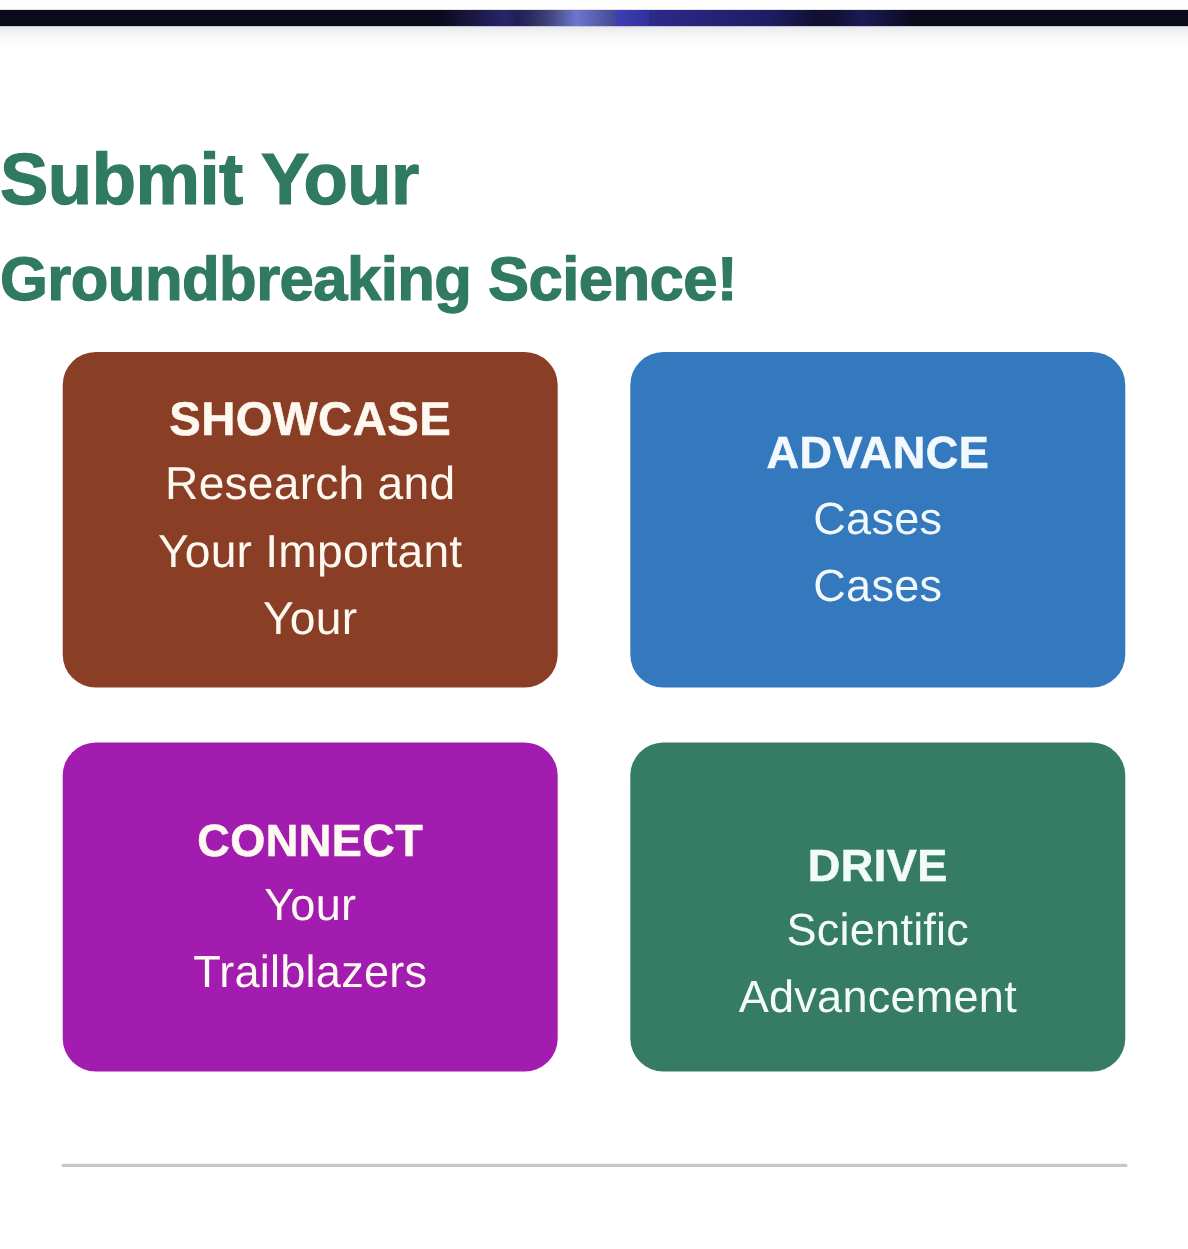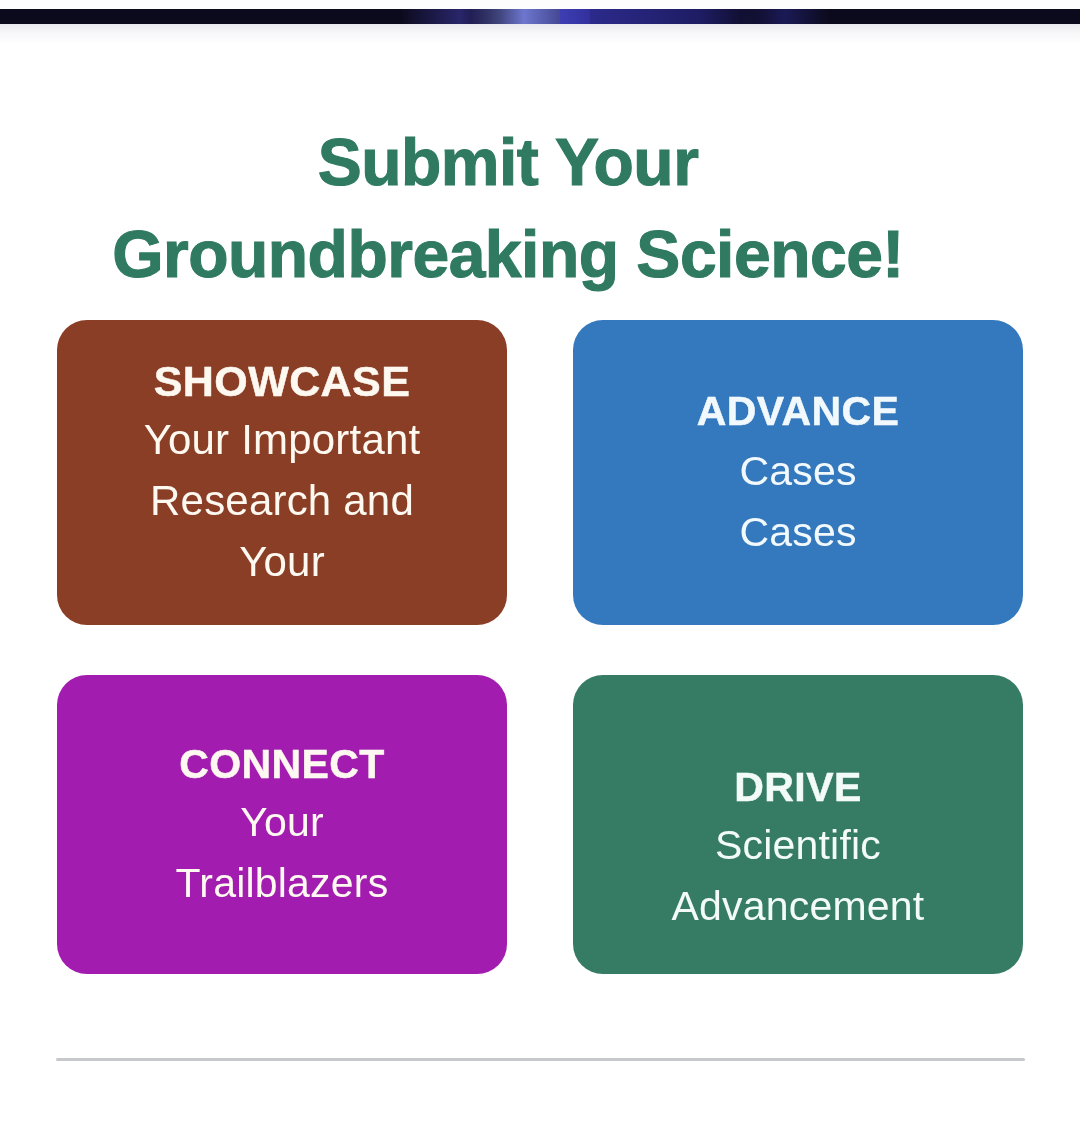--- a/index.html
+++ b/index.html
@@ -66,37 +66,37 @@
     top: 24px; left: 0;
     width: 1080px;
     height: 20px;
     background: linear-gradient(180deg, #e9eaef 0%, #f7f7f9 45%, #ffffff 100%);
   }
 
   
   #page-title {
     position: absolute;
     top: 72px;
-    left: 12px;
+    left: 0;
     width: 992px;
-    text-align: center;
+    text-align: left;
     color: #2f7a61;
     font-family: "Liberation Sans", sans-serif;
     font-weight: 700;
     font-size: 66px;
     line-height: 92px;
     letter-spacing: -0.5px;
     -webkit-text-stroke: 1.1px #2f7a61;
   }
   #page-title .title-line {
     display: block;
     white-space: nowrap;
   }
   #page-title .title-line-2 {
-    font-size: 66px;
+    font-size: 56px;
   }
 
   
   #card-grid {
     position: absolute;
     top: 320px;
     left: 57px;
     width: 966px;
     display: grid;
     grid-template-columns: 450px 450px;
@@ -173,22 +173,22 @@
 <h1 id="page-title" style="color: rgb(47, 122, 97); -webkit-text-stroke: 1.1px rgb(47, 122, 97);">
   <span class="title-line title-line-1">Submit Your</span>
   <span class="title-line title-line-2">Groundbreaking Science!</span>
 </h1>
 
 <div id="card-grid">
 
   <div class="promo-card" id="card-showcase" style="background: rgb(139, 62, 38);">
     <div class="card-kicker">SHOWCASE</div>
     <div class="card-body">
+      <span class="body-line">Research and</span>
       <span class="body-line">Your Important</span>
-      <span class="body-line">Research and</span>
       <span class="body-line">Your</span>
     </div>
   </div>
 
   <div class="promo-card" id="card-advance" style="background: rgb(52, 120, 189);">
     <div class="card-kicker">ADVANCE</div>
     <div class="card-body">
       <span class="body-line">Cases</span>
       <span class="body-line">Cases</span>
     </div>

